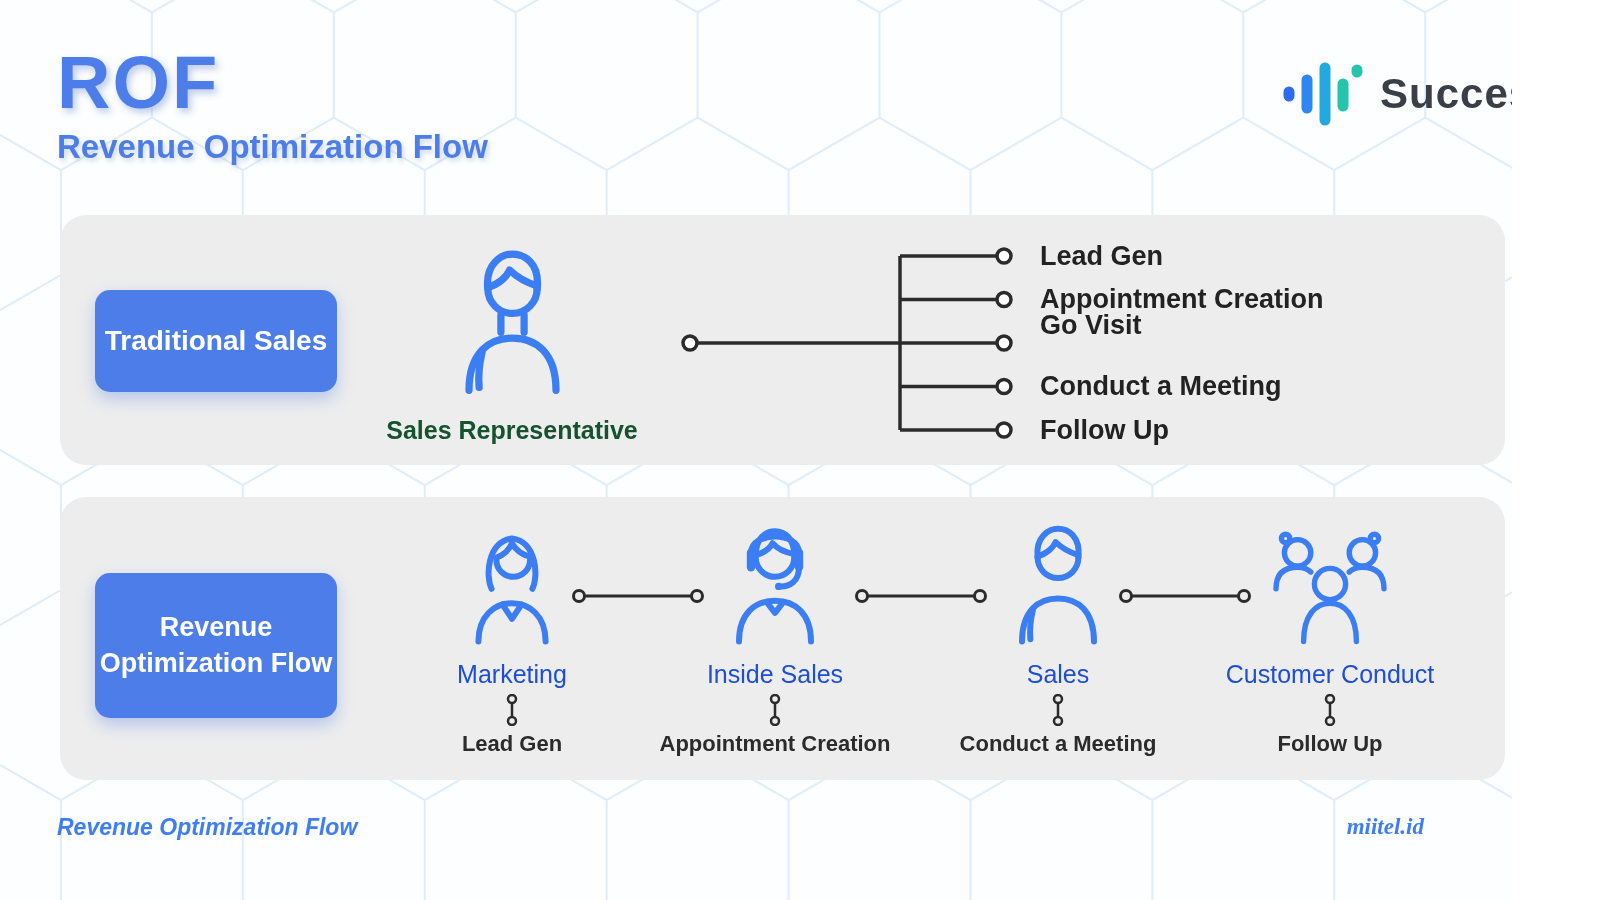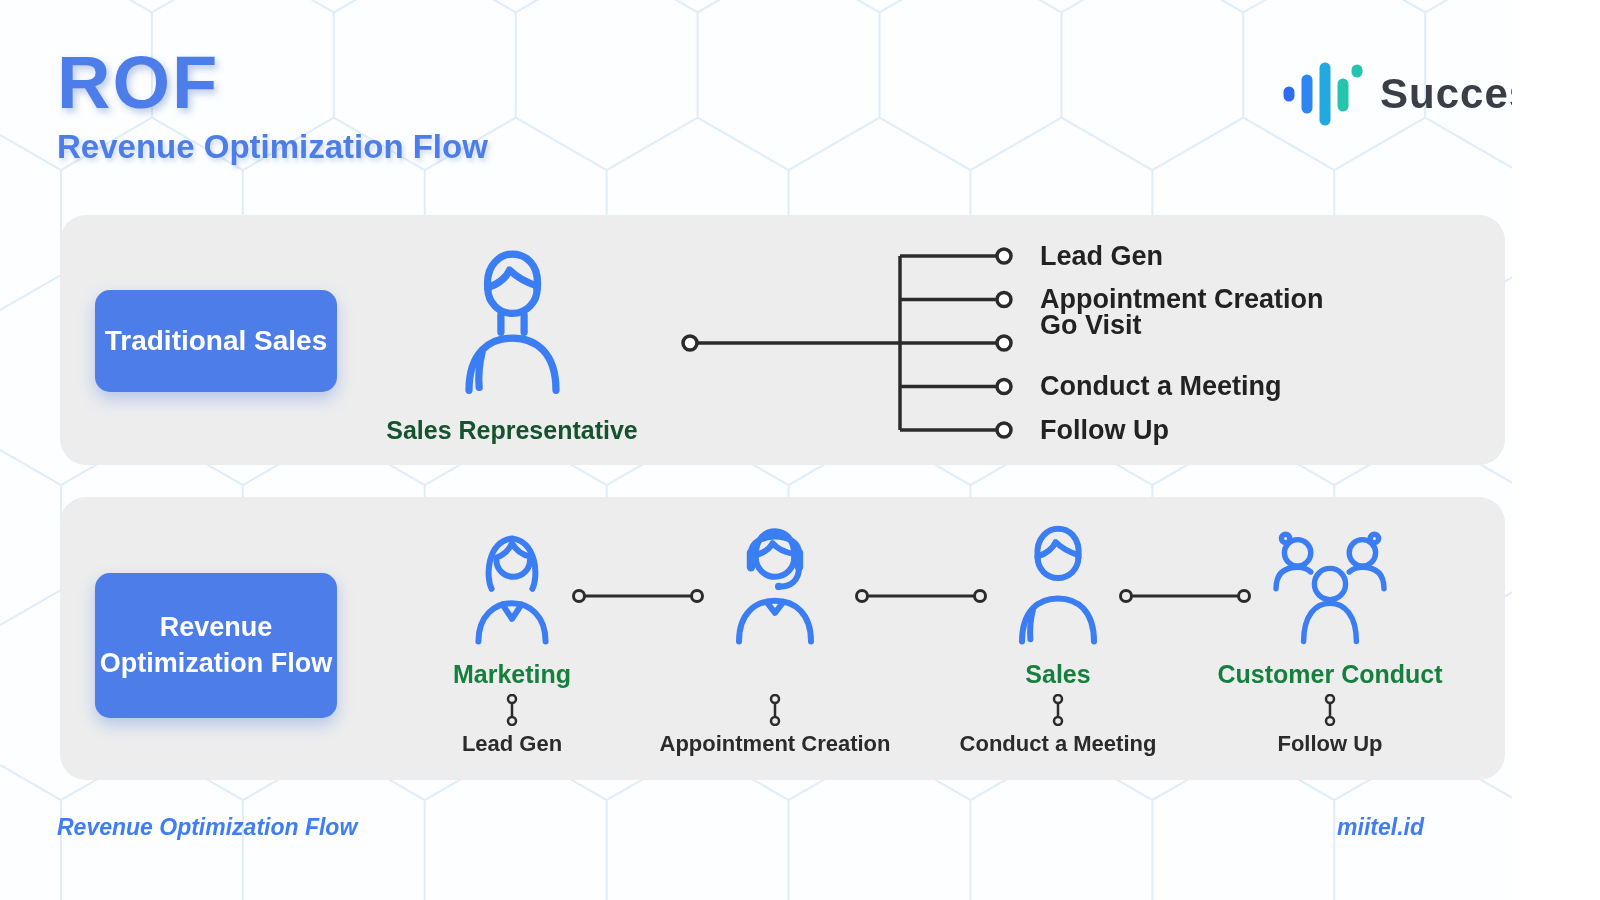--- a/index.html
+++ b/index.html
@@ -49,38 +49,38 @@
   .person-label {
     position:absolute; width:320px; text-align:center;
     font-size:25px; font-weight:bold; color:#14532d;
   }
   .task-label {
     position:absolute; left:1040px; height:34px; line-height:34px;
     font-size:27px; font-weight:bold; color:#222222; white-space:nowrap;
   }
   .role-name {
     position:absolute; width:300px; text-align:center; top:660px;
-    font-size:25px; font-weight:bold; color:#15803d; white-space:nowrap;
+    font-size:25px; font-weight:normal; color:#1d4ed8; white-space:nowrap;
   }
   .role-task {
     position:absolute; width:320px; text-align:center; top:731px;
     font-size:22px; font-weight:bold; color:#2b2b2b; white-space:nowrap;
   }
   .mini-link { position:absolute; top:694px; }
   .h-link { position:absolute; top:587px; }
   .icon-svg { position:absolute; }
 
   
   .footer-left {
     position:absolute; left:57px; top:814px;
     font-size:23px; font-weight:bold; font-style:italic; color:#3f7df5;
   }
   .footer-right {
     position:absolute; right:88px; top:814px;
-    font-size:23px; font-weight:bold; font-style:italic; color:#3f7df5;
+    font-size:23px; font-weight:bold; font-style:italic; color:#3f7df5;font-family:Liberation Serif, serif;
   }
 </style>
 </head>
 <body>
 
 <div class="page">
 
   <svg class="hex-bg" xmlns="http://www.w3.org/2000/svg">
     <defs>
       <pattern id="hexpat" width="181.9" height="315" patternUnits="userSpaceOnUse" x="-30" y="-40">
@@ -171,20 +171,21 @@
     <path d="M34 26 C41 24 46 20 48 16 C53 22 60 24 66 25"></path>
     <path d="M34 28 A16 16 0 0 0 66 28"></path>
     <path d="M30 24 C30 6 70 6 70 24"></path>
     <path d="M30 24 L30 36" stroke-width="7"></path>
     <path d="M70 24 L70 36" stroke-width="7"></path>
     <path d="M70 36 C70 48 62 52 55 52"></path>
     <circle cx="53" cy="52" r="3" fill="#3b7df2" stroke="none"></circle>
     <path d="M20 98 C20 74 34 64 50 64 C66 64 80 74 80 98"></path>
     <path d="M43 65 L50 74 L57 65"></path>
   </svg>
+  <div class="role-name" style="left:625px;">Inside Sales</div>
   <svg class="mini-link" style="left:769px;" width="12" height="32" viewBox="0 0 12 32" fill="none" stroke="#2b2b2b" stroke-width="2.5">
     <circle cx="6" cy="5" r="4"></circle>
       <line x1="6" y1="9" x2="6" y2="23"></line>
       <circle cx="6" cy="27" r="4"></circle>
   </svg>
   <div class="role-task" style="left:615px;">Appointment Creation</div>
 
   <svg class="h-link" style="left:855px;" width="132" height="18" viewBox="0 0 132 18" fill="none" stroke="#2b2b2b" stroke-width="3">
     <line x1="13" y1="9" x2="119" y2="9"></line>
       <circle cx="7" cy="9" r="5.5"></circle>

